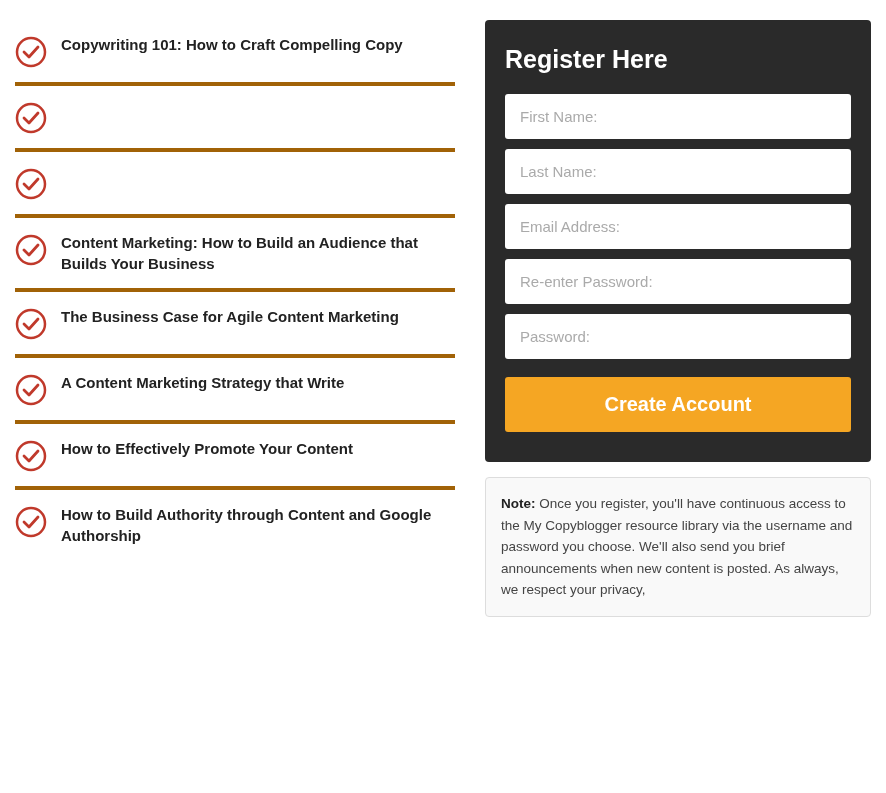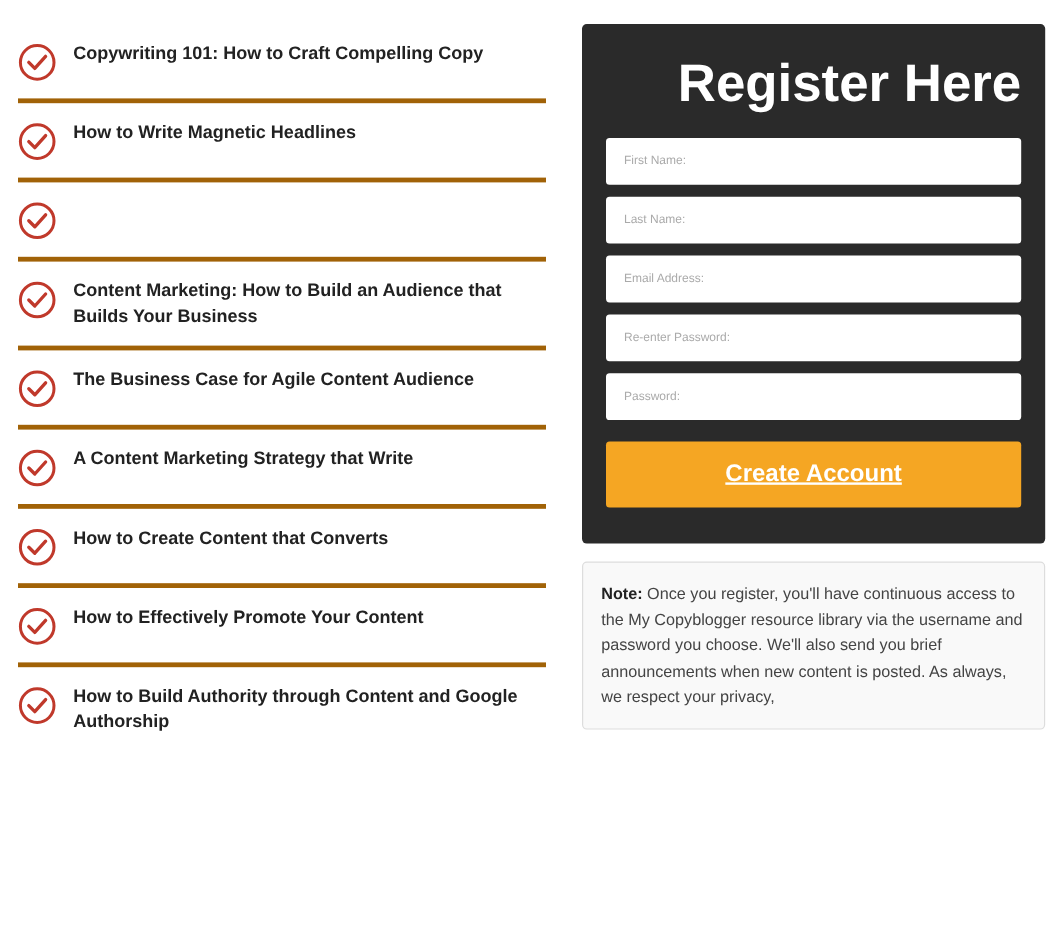--- a/index.html
+++ b/index.html
@@ -54,53 +54,52 @@
       flex: 1;
       padding: 10px 15px;
     }
     .register-box {
       background: #2a2a2a;
       padding: 25px 20px 30px;
       border-radius: 4px;
     }
     .register-title {
       color: #fff;
-      font-size: 44px;
+      font-size: 25px;
       font-weight: bold;
-      text-align: right;
+      text-align: left;
       margin-bottom: 20px;
     }
     .form-field {
       margin-bottom: 10px;
     }
     .form-field input {
       width: 100%;
       padding: 14px 15px;
-      font-size: 10px;
+      font-size: 15px;
       border: none;
       border-radius: 3px;
       background: #fff;
       color: #a21caf;
       outline: none;
     }
     .form-field input::placeholder {
       color: #aaa;
     }
     .create-btn {
       width: 100%;
       padding: 16px;
       background: #f5a623;
       color: #fff;
       font-size: 20px;
       font-weight: bold;
       border: none;
       border-radius: 3px;
       cursor: pointer;
       margin-top: 8px;
-      text-decoration: underline;
     }
 
     
     .note-box {
       margin-top: 15px;
       background: #f9f9f9;
       border: 1px solid #ddd;
       border-radius: 4px;
       padding: 15px 15px;
       font-size: 13.5px;
@@ -128,21 +127,20 @@
       </span>
       <span class="course-title">Copywriting 101: How to Craft Compelling Copy</span>
     </div>
       <div class="course-item">
       <span class="check-icon">
         <svg viewBox="0 0 32 32" xmlns="http://www.w3.org/2000/svg">
           <circle cx="16" cy="16" r="14" fill="none" stroke="#c0392b" stroke-width="2.5"></circle>
           <polyline points="9,16 14,21 23,11" fill="none" stroke="#c0392b" stroke-width="2.8" stroke-linecap="round" stroke-linejoin="round"></polyline>
         </svg>
       </span>
-      <span class="course-title">How to Write Magnetic Headlines</span>
     </div>
       <div class="course-item">
       <span class="check-icon">
         <svg viewBox="0 0 32 32" xmlns="http://www.w3.org/2000/svg">
           <circle cx="16" cy="16" r="14" fill="none" stroke="#c0392b" stroke-width="2.5"></circle>
           <polyline points="9,16 14,21 23,11" fill="none" stroke="#c0392b" stroke-width="2.8" stroke-linecap="round" stroke-linejoin="round"></polyline>
         </svg>
       </span>
     </div>
       <div class="course-item">
@@ -154,39 +152,30 @@
       </span>
       <span class="course-title">Content Marketing: How to Build an Audience that Builds Your Business</span>
     </div>
       <div class="course-item">
       <span class="check-icon">
         <svg viewBox="0 0 32 32" xmlns="http://www.w3.org/2000/svg">
           <circle cx="16" cy="16" r="14" fill="none" stroke="#c0392b" stroke-width="2.5"></circle>
           <polyline points="9,16 14,21 23,11" fill="none" stroke="#c0392b" stroke-width="2.8" stroke-linecap="round" stroke-linejoin="round"></polyline>
         </svg>
       </span>
-      <span class="course-title">The Business Case for Agile Content Audience</span>
+      <span class="course-title">The Business Case for Agile Content Marketing</span>
     </div>
       <div class="course-item">
       <span class="check-icon">
         <svg viewBox="0 0 32 32" xmlns="http://www.w3.org/2000/svg">
           <circle cx="16" cy="16" r="14" fill="none" stroke="#c0392b" stroke-width="2.5"></circle>
           <polyline points="9,16 14,21 23,11" fill="none" stroke="#c0392b" stroke-width="2.8" stroke-linecap="round" stroke-linejoin="round"></polyline>
         </svg>
       </span>
       <span class="course-title">A Content Marketing Strategy that Write</span>
-    </div>
-      <div class="course-item">
-      <span class="check-icon">
-        <svg viewBox="0 0 32 32" xmlns="http://www.w3.org/2000/svg">
-          <circle cx="16" cy="16" r="14" fill="none" stroke="#c0392b" stroke-width="2.5"></circle>
-          <polyline points="9,16 14,21 23,11" fill="none" stroke="#c0392b" stroke-width="2.8" stroke-linecap="round" stroke-linejoin="round"></polyline>
-        </svg>
-      </span>
-      <span class="course-title">How to Create Content that Converts</span>
     </div>
       <div class="course-item">
       <span class="check-icon">
         <svg viewBox="0 0 32 32" xmlns="http://www.w3.org/2000/svg">
           <circle cx="16" cy="16" r="14" fill="none" stroke="#c0392b" stroke-width="2.5"></circle>
           <polyline points="9,16 14,21 23,11" fill="none" stroke="#c0392b" stroke-width="2.8" stroke-linecap="round" stroke-linejoin="round"></polyline>
         </svg>
       </span>
       <span class="course-title">How to Effectively Promote Your Content</span>
     </div>

